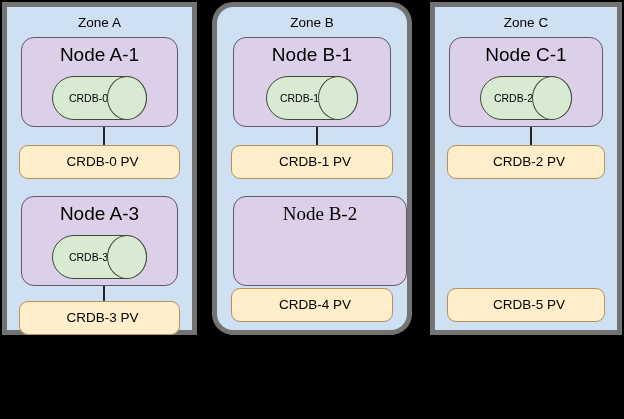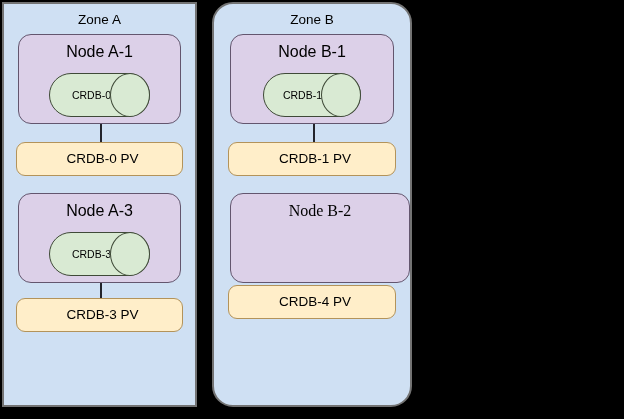--- a/index.html
+++ b/index.html
@@ -19,23 +19,23 @@
     position: absolute;
     left: 0; top: 0;
     width: 624px;
     height: 419px;
     background: #000000;
   }
 
   .zone {
     position: absolute;
     top: 2px;
-    height: 405px;
+    height: 333px;
     background: #cfe0f3;
-    border: 2px solid #737373;
+    border: 5px solid #737373;
     box-sizing: border-box;
   }
   .zone-a { left: 2px;   width: 195px; }
   .zone-b { left: 212px; width: 200px; border-radius: 21px; }
   .zone-c { left: 430px; width: 192px; }
 
   .zone-title {
     position: absolute;
     top: 8px;
     left: 0;
@@ -53,21 +53,21 @@
     border: 1px solid #63566e;
     border-radius: 13px;
     box-sizing: border-box;
   }
   .node-label {
     position: absolute;
     top: 9px;
     left: 0;
     width: 100%;
     text-align: center;
-    font-size: 16px;
+    font-size: 19px;
     color: #000000;
     line-height: 16px;
   }
 
   
   .node-r1 { top: 30px;  height: 90px; }
   .node-r2 { top: 189px; height: 90px; }
 
   
   .cyl {
@@ -177,14 +177,33 @@
     </div>
 
     <div class="node node-r2" style="left:16px; right:0;font-family:Liberation Serif, serif;">
       <div class="node-label">Node B-2</div>
     </div>
     <div class="pv" style="left:14px; right:14px; top:281px;">
       <span class="pv-label">CRDB-4 PV</span>
     </div>
   </div>
 
+  <div class="zone zone-c">
+    <div class="zone-title">Zone C</div>
+
+    <div class="node node-r1" style="left:14px; right:14px;">
+      <div class="node-label">Node C-1</div>
+      <div class="cyl" style="left:30px; right:30px;">
+        <div class="cyl-label">CRDB-2</div>
+        <div class="cyl-cap"></div>
+      </div>
+    </div>
+    <div class="connector" style="left:95px; top:120px; height:20px;"></div>
+    <div class="pv" style="left:12px; right:12px; top:138px;">
+      <span class="pv-label">CRDB-2 PV</span>
+    </div>
+
+    <div class="pv" style="left:12px; right:12px; top:281px;">
+      <span class="pv-label">CRDB-5 PV</span>
+    </div>
+  </div>
 
 </div>
 
 </body></html>

